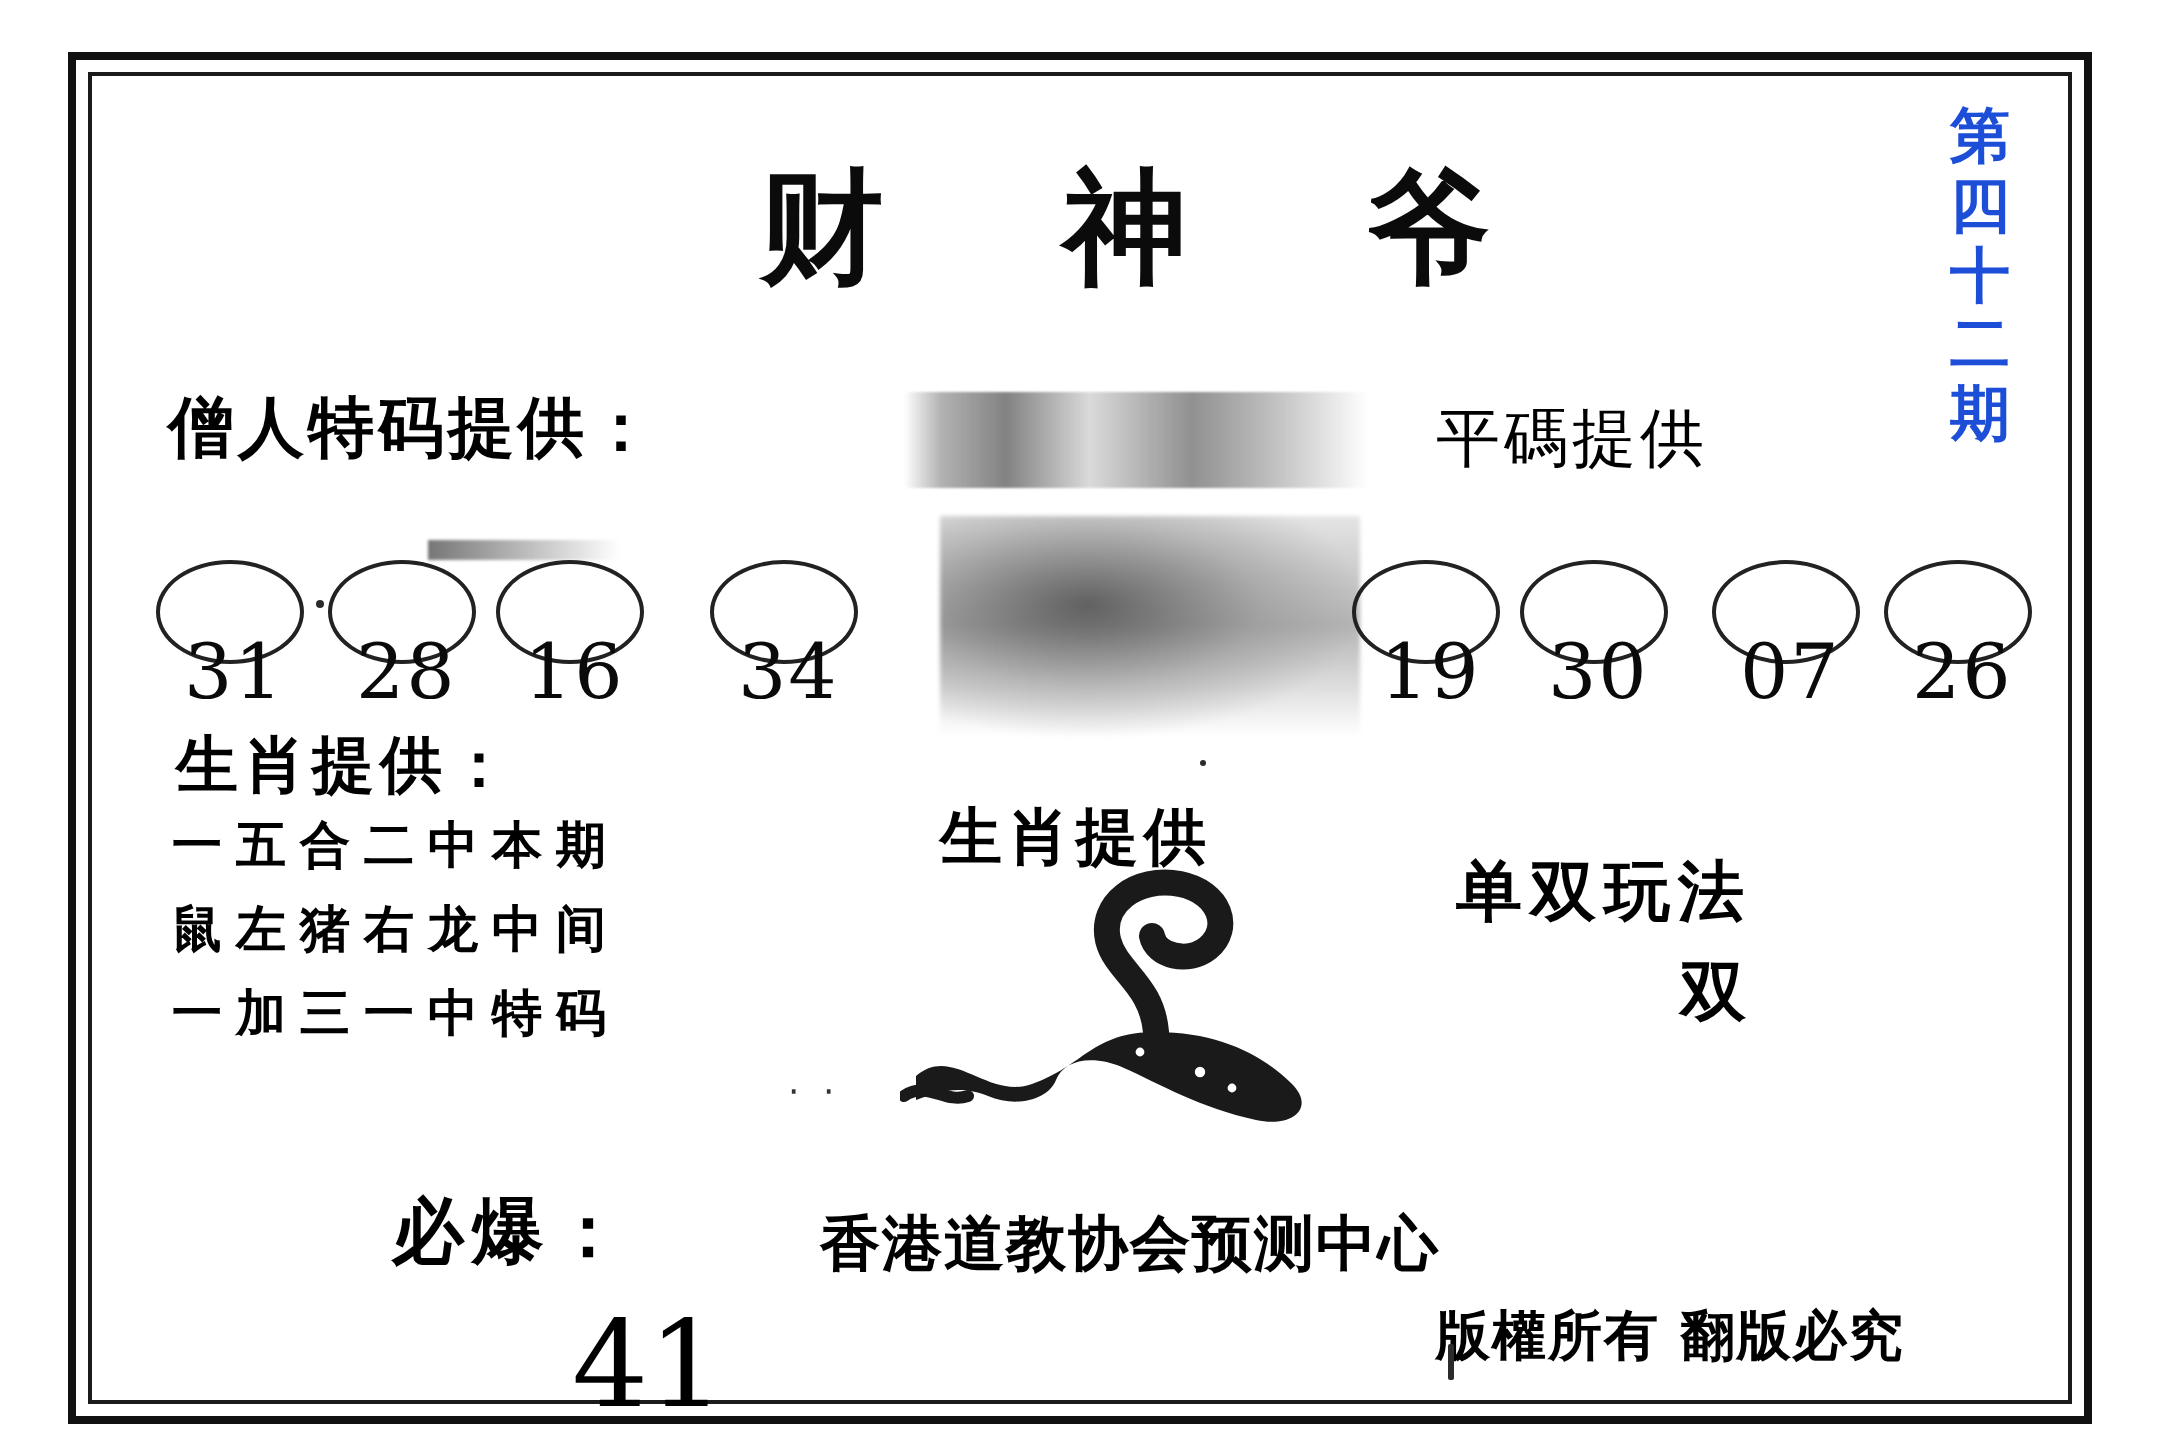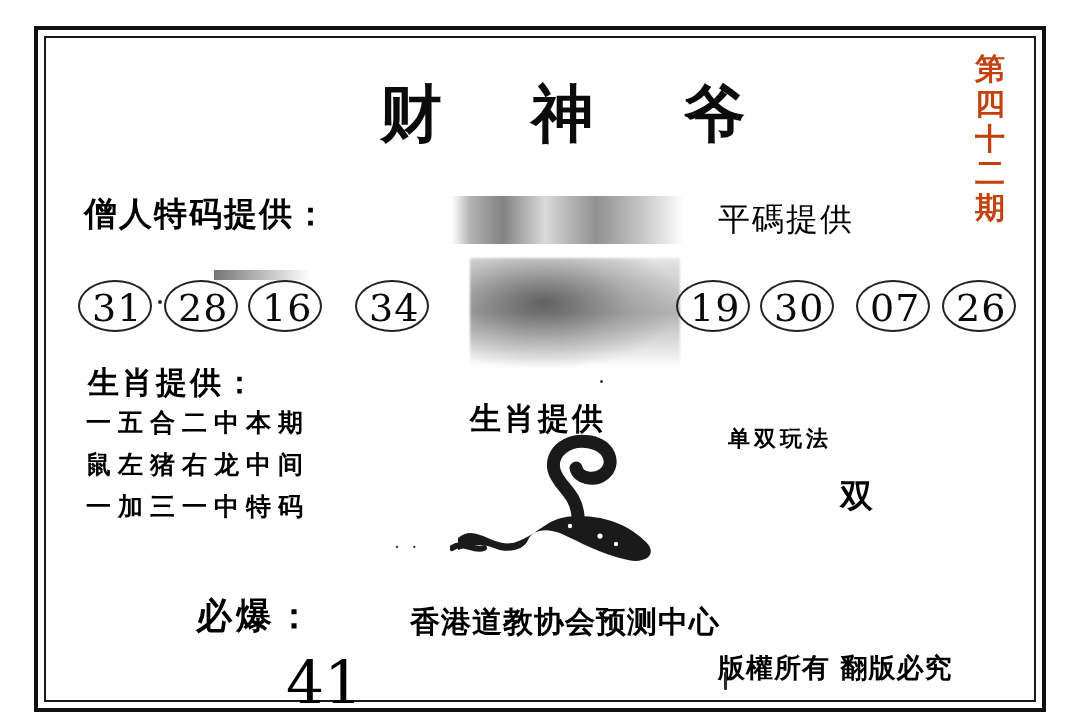--- a/index.html
+++ b/index.html
@@ -60,21 +60,21 @@
     right: 62px;
     top: 52px;
     width: 56px;
     font-family: "DejaVu Serif", serif;
     font-size: 30px;
     font-weight: bold;
     line-height: 1.16;
     text-align: center;
     letter-spacing: 0;
     word-break: break-all;
-    color: #c2410c;
+    color: #1d4ed8;
   }
 
   
   .lbl-special {
     position: absolute;
     left: 84px;
     top: 192px;
     font-family: "DejaVu Serif", serif;
     font-size: 33px;
     font-weight: bold;
@@ -131,20 +131,21 @@
     top: 286px;
     height: 46px;
   }
   .num {
     position: absolute;
     font-family: "DejaVu Serif", serif;
     font-size: 38px;
     font-weight: normal;
     color: #0a0a0a;
     letter-spacing: 1px;
+    margin-top: 28px;
   }
   .ring {
     position: absolute;
     width: 74px;
     height: 52px;
     border: 2px solid #222;
     border-radius: 50%;
     box-sizing: border-box;
   }
 
@@ -180,21 +181,21 @@
     font-size: 31px;
     font-weight: bold;
     letter-spacing: 3px;
     white-space: nowrap;
   }
   .lbl-oddeven {
     position: absolute;
     left: 728px;
     top: 424px;
     font-family: "DejaVu Serif", serif;
-    font-size: 22px;
+    font-size: 33px;
     font-weight: bold;
     letter-spacing: 4px;
     white-space: nowrap;
   }
   .val-oddeven {
     position: absolute;
     left: 840px;
     top: 474px;
     font-family: "DejaVu Serif", serif;
     font-size: 33px;

